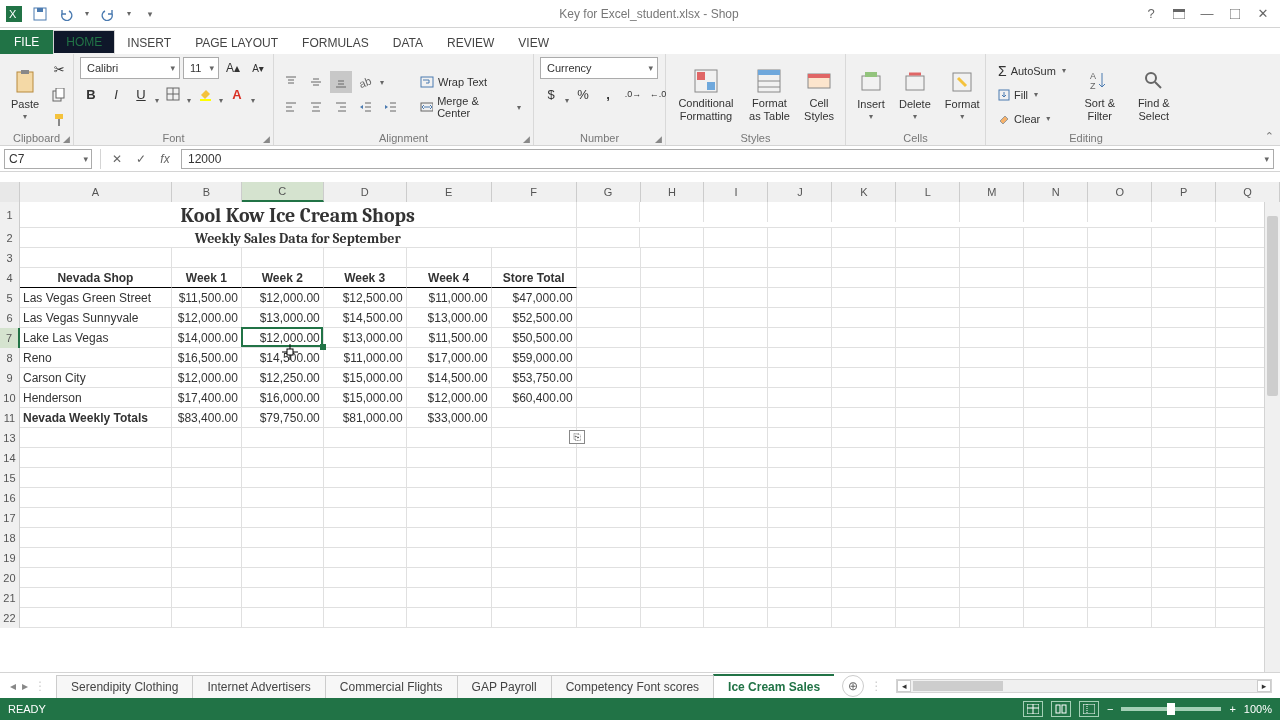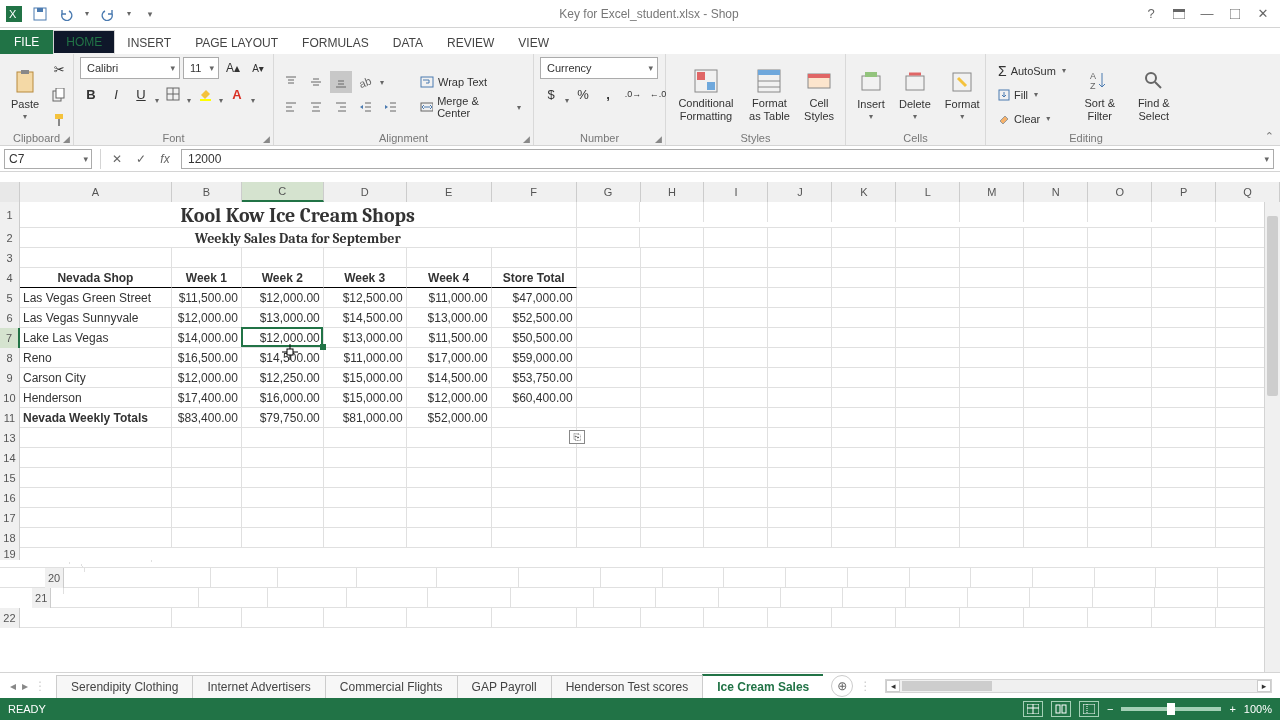--- a/index.html
+++ b/index.html
@@ -675,21 +675,21 @@
         <div class="cell " style="width: 64px; height: 20px;"></div>
         <div class="cell " style="width: 64px; height: 20px;"></div>
         <div class="cell " style="width: 64px; height: 20px;"></div>
       </div>
       <div class="row" style="height: 20px;">
         <div class="row-hdr" style="height: 20px;">11</div>
         <div class="cell bold" style="width: 152px; height: 20px;">Nevada Weekly Totals</div>
         <div class="cell right" style="width: 70px; height: 20px;">$83,400.00</div>
         <div class="cell right" style="width: 82px; height: 20px;">$79,750.00</div>
         <div class="cell right" style="width: 83px; height: 20px;">$81,000.00</div>
-        <div class="cell right" style="width: 85px; height: 20px;">$52,000.00</div>
+        <div class="cell right" style="width: 85px; height: 20px;">$33,000.00</div>
         <div class="cell right" style="width: 85px; height: 20px;"></div>
         <div class="cell " style="width: 64px; height: 20px;"></div>
         <div class="cell " style="width: 64px; height: 20px;"></div>
         <div class="cell " style="width: 64px; height: 20px;"></div>
         <div class="cell " style="width: 64px; height: 20px;"></div>
         <div class="cell " style="width: 64px; height: 20px;"></div>
         <div class="cell " style="width: 64px; height: 20px;"></div>
         <div class="cell " style="width: 64px; height: 20px;"></div>
         <div class="cell " style="width: 64px; height: 20px;"></div>
         <div class="cell " style="width: 64px; height: 20px;"></div>
@@ -809,61 +809,61 @@
         <div class="cell " style="width: 64px; height: 20px;"></div>
         <div class="cell " style="width: 64px; height: 20px;"></div>
         <div class="cell " style="width: 64px; height: 20px;"></div>
         <div class="cell " style="width: 64px; height: 20px;"></div>
         <div class="cell " style="width: 64px; height: 20px;"></div>
         <div class="cell " style="width: 64px; height: 20px;"></div>
         <div class="cell " style="width: 64px; height: 20px;"></div>
         <div class="cell " style="width: 64px; height: 20px;"></div>
         <div class="cell " style="width: 64px; height: 20px;"></div>
       </div>
-      <div class="row" style="height: 20px; flex-direction: column;">
+      <div class="row" style="height: 20px;">
         <div class="row-hdr" style="height: 20px;">19</div>
         <div class="cell " style="width: 152px; height: 20px;"></div>
         <div class="cell " style="width: 70px; height: 20px;"></div>
         <div class="cell " style="width: 82px; height: 20px;"></div>
         <div class="cell " style="width: 83px; height: 20px;"></div>
         <div class="cell " style="width: 85px; height: 20px;"></div>
         <div class="cell " style="width: 85px; height: 20px;"></div>
         <div class="cell " style="width: 64px; height: 20px;"></div>
         <div class="cell " style="width: 64px; height: 20px;"></div>
         <div class="cell " style="width: 64px; height: 20px;"></div>
         <div class="cell " style="width: 64px; height: 20px;"></div>
         <div class="cell " style="width: 64px; height: 20px;"></div>
         <div class="cell " style="width: 64px; height: 20px;"></div>
         <div class="cell " style="width: 64px; height: 20px;"></div>
         <div class="cell " style="width: 64px; height: 20px;"></div>
         <div class="cell " style="width: 64px; height: 20px;"></div>
         <div class="cell " style="width: 64px; height: 20px;"></div>
         <div class="cell " style="width: 64px; height: 20px;"></div>
       </div>
-      <div class="row" style="height: 20px; padding-left: 45px;">
+      <div class="row" style="height: 20px;">
         <div class="row-hdr" style="height: 20px;">20</div>
         <div class="cell " style="width: 152px; height: 20px;"></div>
         <div class="cell " style="width: 70px; height: 20px;"></div>
         <div class="cell " style="width: 82px; height: 20px;"></div>
         <div class="cell " style="width: 83px; height: 20px;"></div>
         <div class="cell " style="width: 85px; height: 20px;"></div>
         <div class="cell " style="width: 85px; height: 20px;"></div>
         <div class="cell " style="width: 64px; height: 20px;"></div>
         <div class="cell " style="width: 64px; height: 20px;"></div>
         <div class="cell " style="width: 64px; height: 20px;"></div>
         <div class="cell " style="width: 64px; height: 20px;"></div>
         <div class="cell " style="width: 64px; height: 20px;"></div>
         <div class="cell " style="width: 64px; height: 20px;"></div>
         <div class="cell " style="width: 64px; height: 20px;"></div>
         <div class="cell " style="width: 64px; height: 20px;"></div>
         <div class="cell " style="width: 64px; height: 20px;"></div>
         <div class="cell " style="width: 64px; height: 20px;"></div>
         <div class="cell " style="width: 64px; height: 20px;"></div>
       </div>
-      <div class="row" style="height: 20px; margin-left: 32px;">
+      <div class="row" style="height: 20px;">
         <div class="row-hdr" style="height: 20px;">21</div>
         <div class="cell " style="width: 152px; height: 20px;"></div>
         <div class="cell " style="width: 70px; height: 20px;"></div>
         <div class="cell " style="width: 82px; height: 20px;"></div>
         <div class="cell " style="width: 83px; height: 20px;"></div>
         <div class="cell " style="width: 85px; height: 20px;"></div>
         <div class="cell " style="width: 85px; height: 20px;"></div>
         <div class="cell " style="width: 64px; height: 20px;"></div>
         <div class="cell " style="width: 64px; height: 20px;"></div>
         <div class="cell " style="width: 64px; height: 20px;"></div>
@@ -916,21 +916,21 @@
   <div class="sheet-nav">
     <span>◂</span>
     <span>▸</span>
     <span style="color:#ccc">⋮</span>
   </div>
   <div class="sheet-tabs" id="sheet-tabs">
       <div class="sheet-tab">Serendipity Clothing</div>
       <div class="sheet-tab">Internet Advertisers</div>
       <div class="sheet-tab">Commercial Flights</div>
       <div class="sheet-tab">GAP Payroll</div>
-      <div class="sheet-tab">Henderson Test scores</div>
+      <div class="sheet-tab">Competency Font scores</div>
       <div class="sheet-tab active">Ice Cream Sales</div>
     </div>
   <div class="add-sheet">⊕</div>
   <span style="color:#ccc;margin:0 6px">⋮</span>
   <div class="hscroll">
     <div class="hscroll-btn" style="left:0">◂</div>
     <div class="hscroll-thumb"></div>
     <div class="hscroll-btn" style="right:0">▸</div>
   </div>
 </div>

